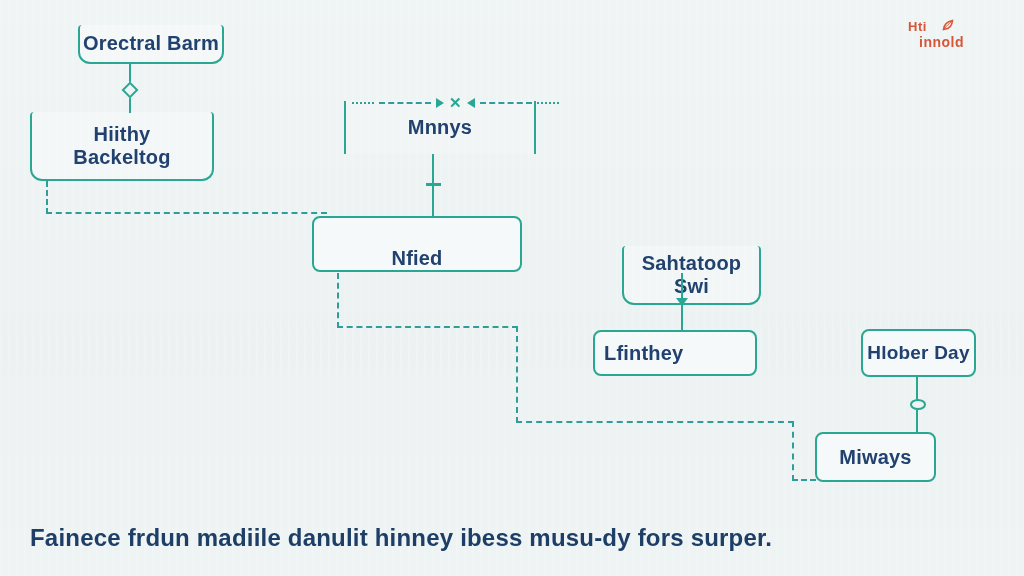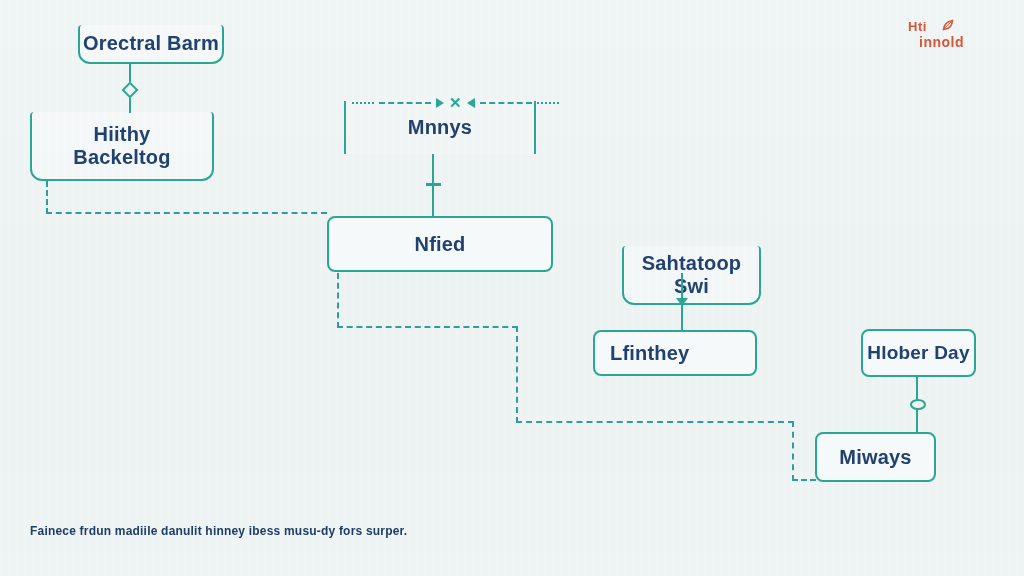--- a/index.html
+++ b/index.html
@@ -42,21 +42,21 @@
     background: rgba(255,255,255,0.35);
   }
   .node.sides-only {
     border-top: none;
     border-bottom: none;
     border-radius: 0;
     background: rgba(255,255,255,0.2);
   }
   .node.align-left {
     align-items: flex-start;
-    padding-left: 15px;
+    padding-left: 9px;
     text-align: left;
   }
 
   
   .vline  { position: absolute; width: 0; border-left: 2.5px solid #2aa792; }
   .vdash  { position: absolute; width: 0; border-left: 2.2px dashed #2f9e9b; }
   .hdash  { position: absolute; height: 0; border-top: 2.2px dashed #2f9e9b; }
 
   
   .diamond {
@@ -101,21 +101,21 @@
     position: absolute; top: 18px; left: 908px;
     color: #d85638; font-weight: 700;
     line-height: 1.1;
   }
   .logo .row1 { display: flex; align-items: center; gap: 14px; font-size: 13px; letter-spacing: 0.5px; }
   .logo .row2 { font-size: 14px; margin-left: 11px; letter-spacing: 0.5px; }
 
   
   .caption {
     position: absolute; left: 30px; top: 524px;
-    color: #1d3e66; font-size: 12px; font-weight: 600;
+    color: #1d3e66; font-size: 24px; font-weight: 600;
     letter-spacing: 0.2px;
   }
 </style>
 </head>
 <body>
 
 <div id="canvas">
 
   <div class="logo">
     <div class="row1">
@@ -146,21 +146,21 @@
   <div class="merge-row" style="left:352px; top:95px;">
     <span class="merge-dots"></span>
     <span class="merge-seg"></span>
     <span class="tri-right"></span>
     <span class="merge-x">✕</span>
     <span class="tri-left"></span>
     <span class="merge-seg"></span>
     <span class="merge-dots"></span>
   </div>
 
-  <div class="node" style="left:327px; top:216px; width:226px; height:56px;">
+  <div class="node" style="left:312px; top:216px; width:210px; height:56px;justify-content:flex-end;">
     <span>Nfied</span>
   </div>
 
   <div class="node open-top" style="left:622px; top:214px; width:139px; height:59px;margin-top:32px;">
     <span>Sahtatoop</span>
     <span>Swi</span>
   </div>
 
   <div class="node align-left" style="left:593px; top:330px; width:164px; height:46px;">
     <span>Lfinthey</span>

